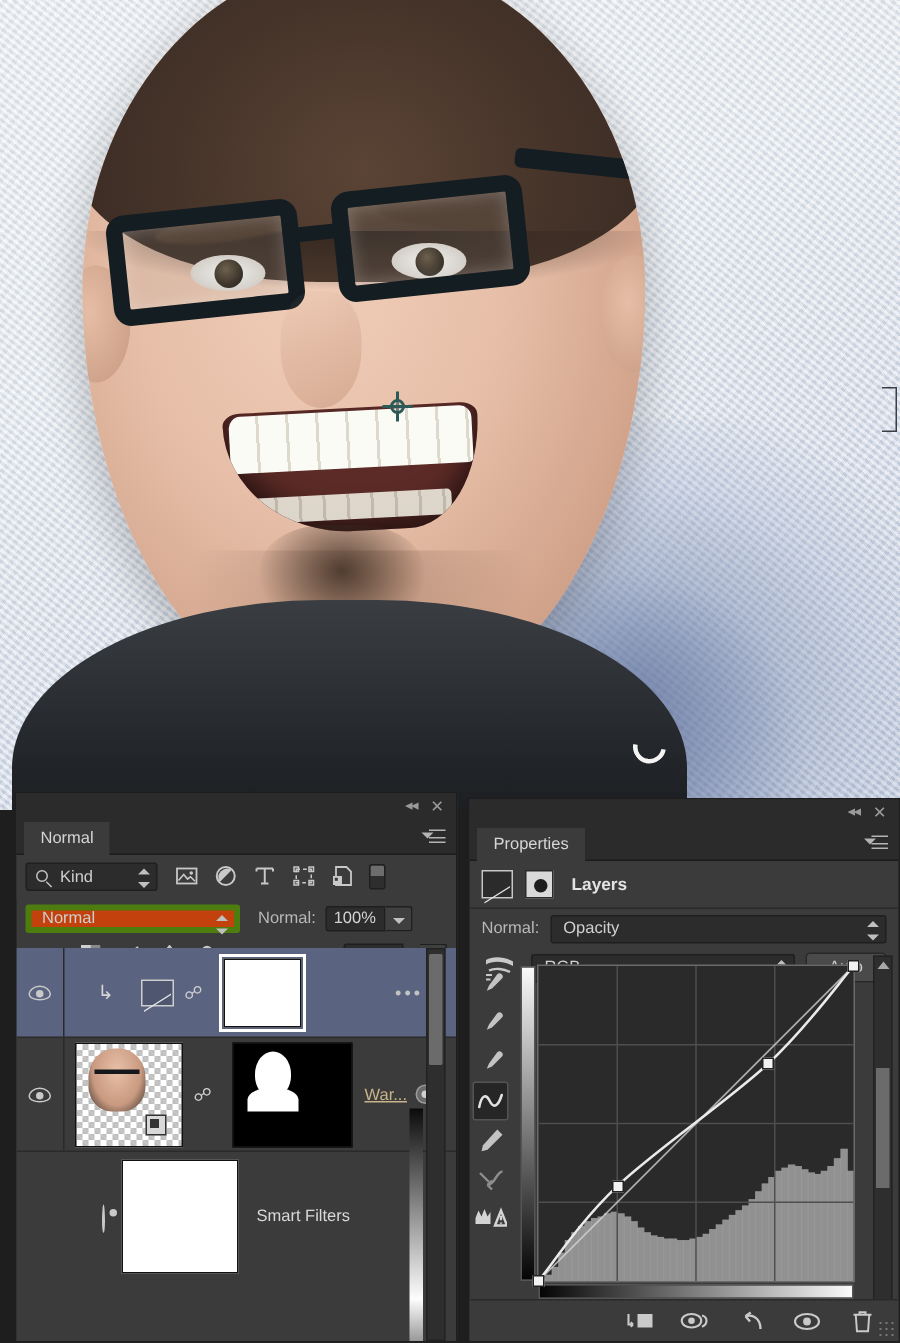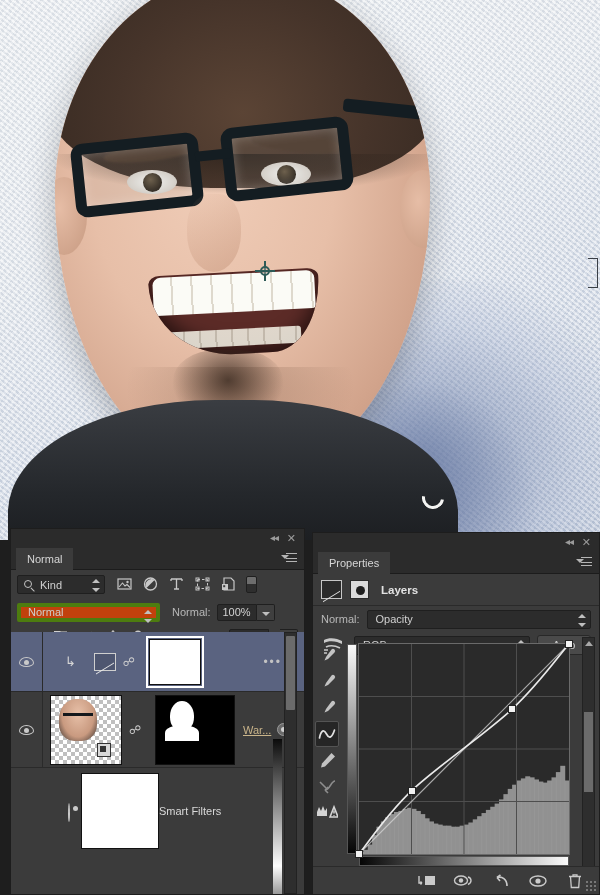--- a/index.html
+++ b/index.html
@@ -475,21 +475,21 @@
         </span>
         <span class="layer-name warp">War...</span>
         <span class="fx-badge"></span>
       </div>
 
       <div class="sf-row">
         <div class="sf-eye">
           <span class="eye-ico"></span>
         </div>
         <span class="sf-thumb"></span>
-        <span class="layer-name" style="margin-left:0">Smart Filters</span>
+        <span class="layer-name" style="margin-left:12px">Smart Filters</span>
       </div>
 
       <div class="grad-strip"></div>
       <div class="grad-strip2"></div>
 
       <div class="scroll-track">
         <div class="scroll-thumb"></div>
       </div>
     </div>
   </div>

